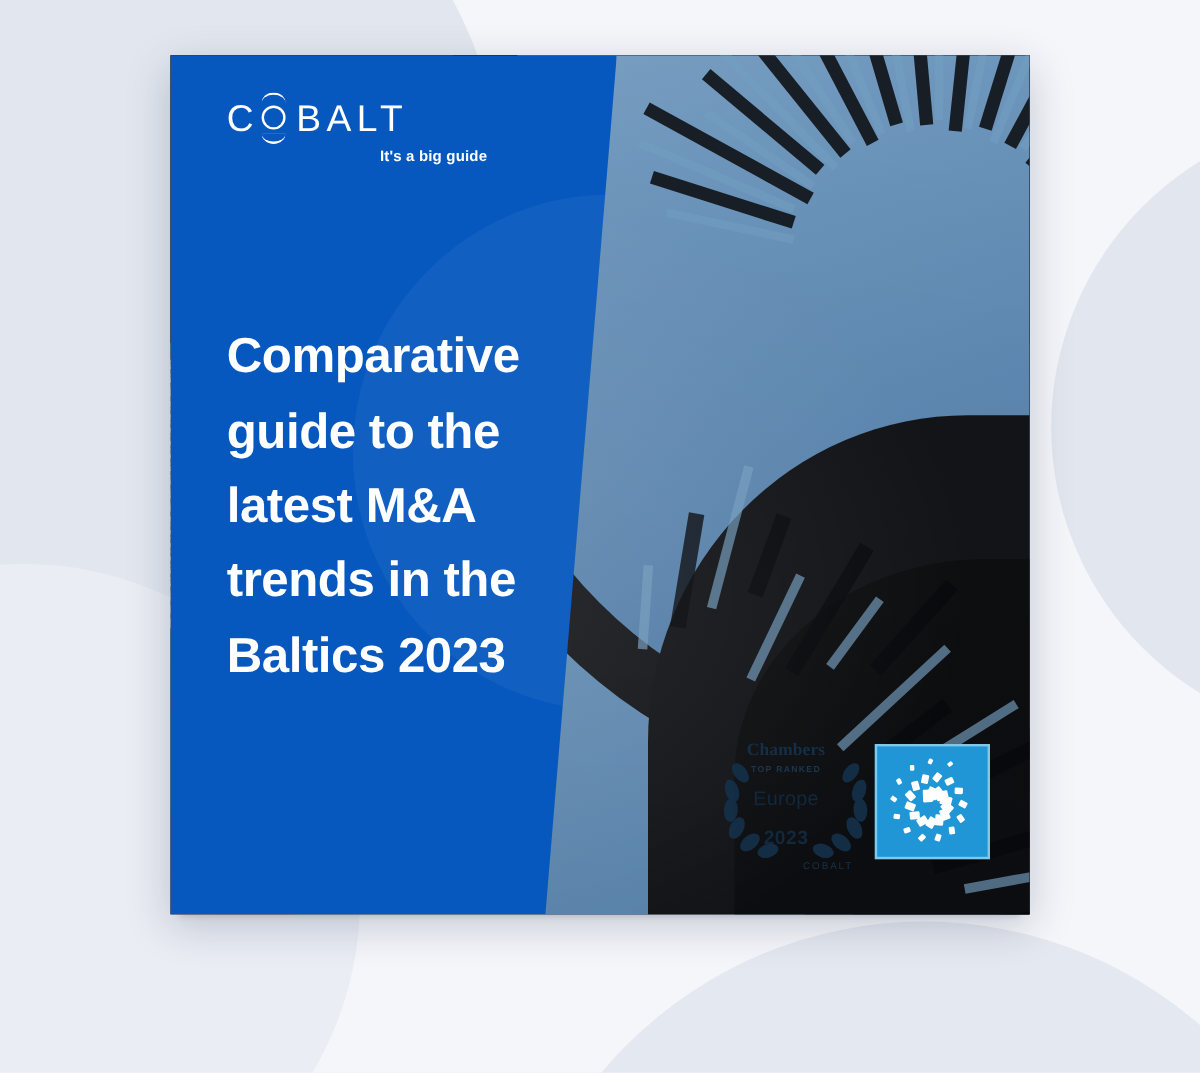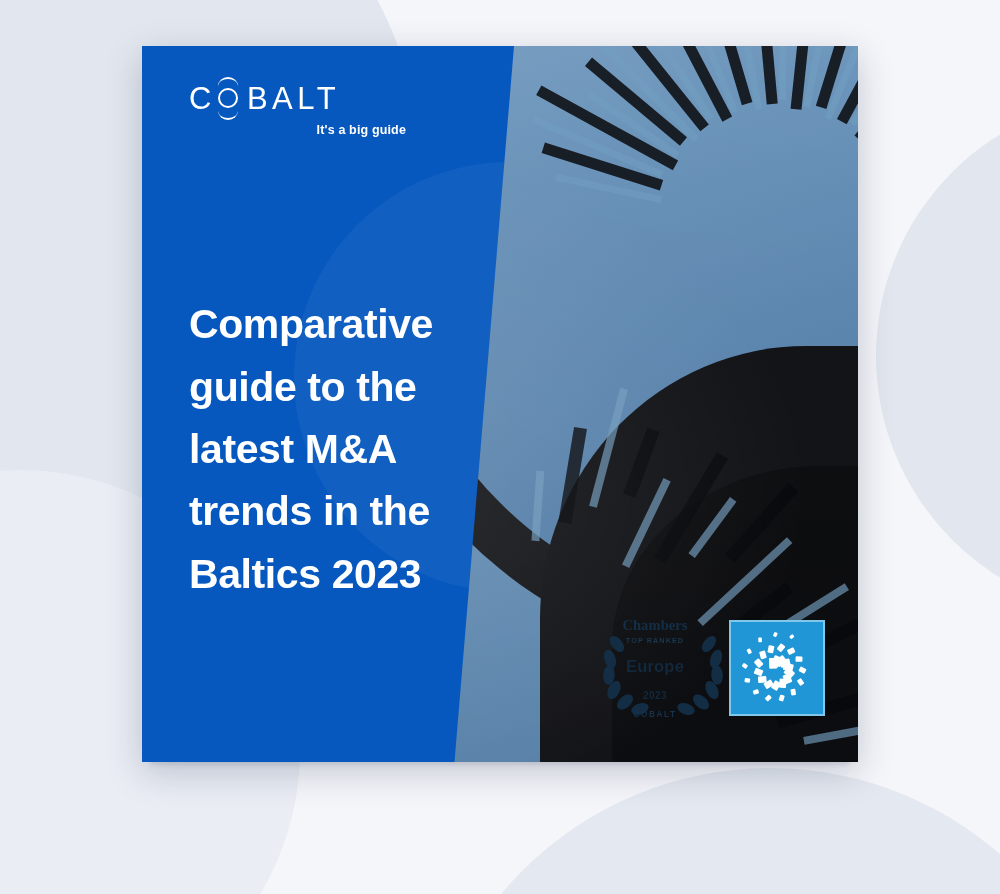--- a/index.html
+++ b/index.html
@@ -254,21 +254,21 @@
     font-size: 12.5px;
     font-weight: bold;
     letter-spacing: .15px;
     padding-right: 3px;
   }
 
   
   #cover-title {
     position: absolute;
     left: 47px;
-    top: 220px;
+    top: 192px;
     width: 290px;
     color: #ffffff;
     font-size: 41px;
     font-weight: bold;
     line-height: 1.52;
     letter-spacing: -.4px;
   }
 
   
   #chambers-badge {
@@ -301,38 +301,39 @@
   #chambers-rank {
     font-size: 7.2px;
     font-weight: bold;
     letter-spacing: 1.1px;
     margin-top: 2px;
     color: #1a3category;
     color: #1a3850;
   }
   #chambers-region {
     font-size: 16.5px;
-    font-weight: bold;
+    font-weight: normal;
     margin-top: 12px;
     letter-spacing: .2px;
     color: #11283d;
   }
   #chambers-year {
-    font-size: 10px;
+    font-size: 16px;
     font-weight: bold;
     margin-top: 14px;
     letter-spacing: .4px;
     color: #11283d;
   }
   #chambers-firm {
     font-size: 8.2px;
-    font-weight: bold;
+    font-weight: normal;
     letter-spacing: 1.6px;
     margin-top: 9px;
     color: #16334c;
+    text-align: right;
   }
 
   
   #award-badge {
     position: absolute;
     left: 587px;
     top: 574px;
     width: 96px;
     height: 96px;
     background: #2196d6;

